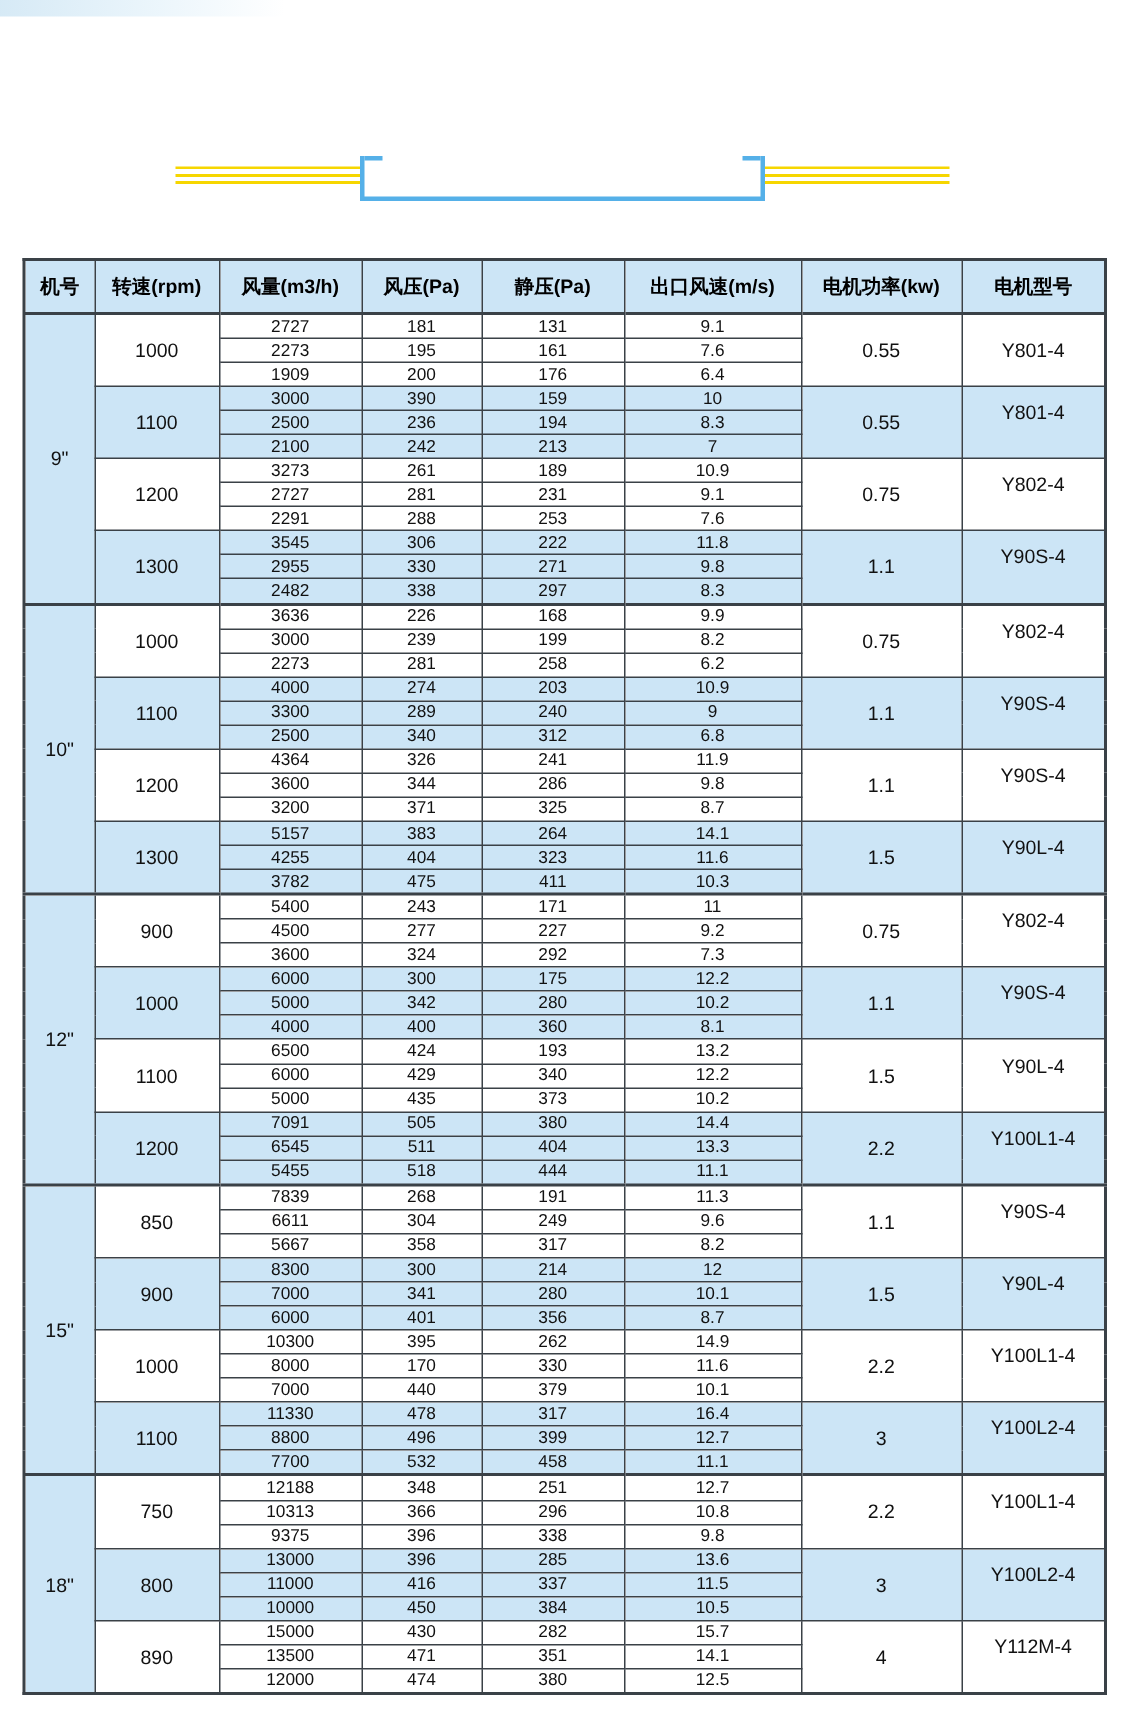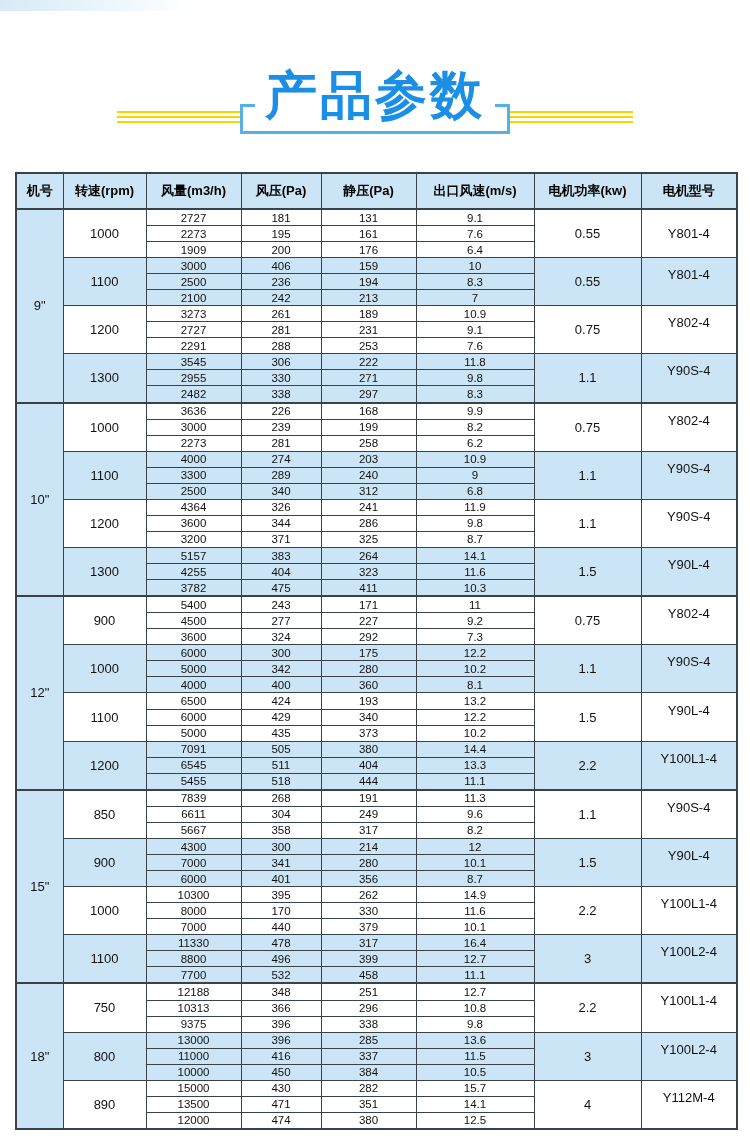--- a/index.html
+++ b/index.html
@@ -45,21 +45,20 @@
 </style>
 </head>
 <body>
 
 <div class="top-remnant"></div>
 
 <div class="title-wrap">
   <div class="yellow-lines yellow-left"></div>
   <div class="yellow-lines yellow-right"></div>
   <div class="bracket"></div>
-  <div class="page-title">产品参数</div>
 </div>
 
 <table class="params">
   <colgroup>
     <col style="width:47px">
       <col style="width:83px">
       <col style="width:95px">
       <col style="width:80px">
     <col style="width:95px">
       <col style="width:118px">
@@ -97,21 +96,21 @@
       </tr>
       <tr>
         <td class="data">1909</td>
         <td class="data">200</td>
         <td class="data">176</td>
         <td class="data">6.4</td>
       </tr>
       <tr>
         <td rowspan="3" class="merged blue">1100</td>
         <td class="data blue">3000</td>
-        <td class="data blue">406</td>
+        <td class="data blue">390</td>
         <td class="data blue">159</td>
         <td class="data blue">10</td>
         <td rowspan="3" class="merged blue">0.55</td>
         <td rowspan="3" class="merged blue"><span class="model-span model-up">Y801-4</span></td>
       </tr>
       <tr>
         <td class="data blue">2500</td>
         <td class="data blue">236</td>
         <td class="data blue">194</td>
         <td class="data blue">8.3</td>
@@ -351,21 +350,21 @@
         <td class="data">9.6</td>
       </tr>
       <tr>
         <td class="data">5667</td>
         <td class="data">358</td>
         <td class="data">317</td>
         <td class="data">8.2</td>
       </tr>
       <tr>
         <td rowspan="3" class="merged blue">900</td>
-        <td class="data blue">4300</td>
+        <td class="data blue">8300</td>
         <td class="data blue">300</td>
         <td class="data blue">214</td>
         <td class="data blue">12</td>
         <td rowspan="3" class="merged blue">1.5</td>
         <td rowspan="3" class="merged blue"><span class="model-span model-up">Y90L-4</span></td>
       </tr>
       <tr>
         <td class="data blue">7000</td>
         <td class="data blue">341</td>
         <td class="data blue">280</td>

